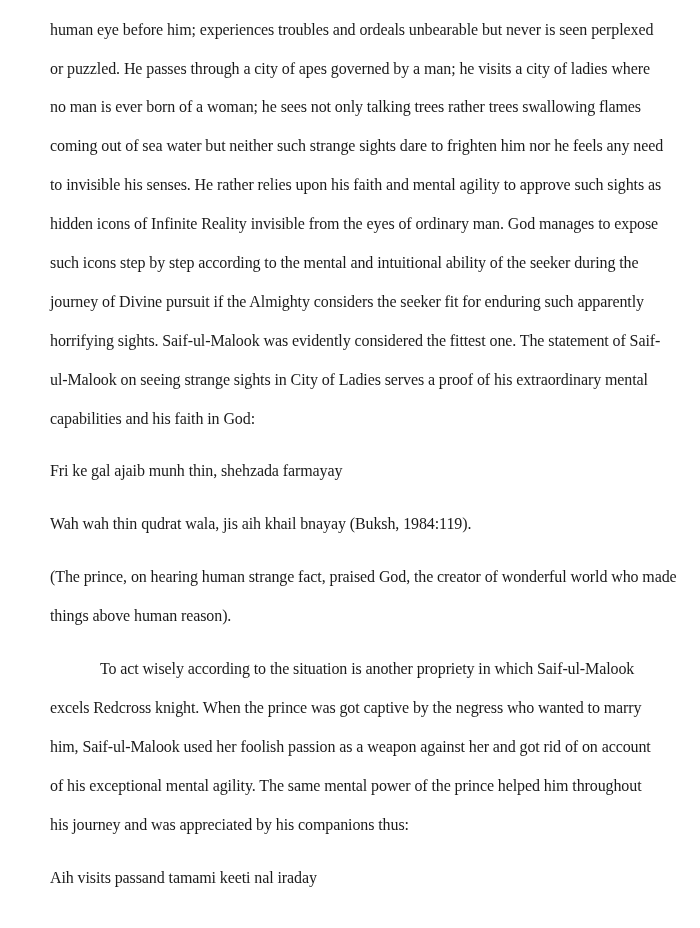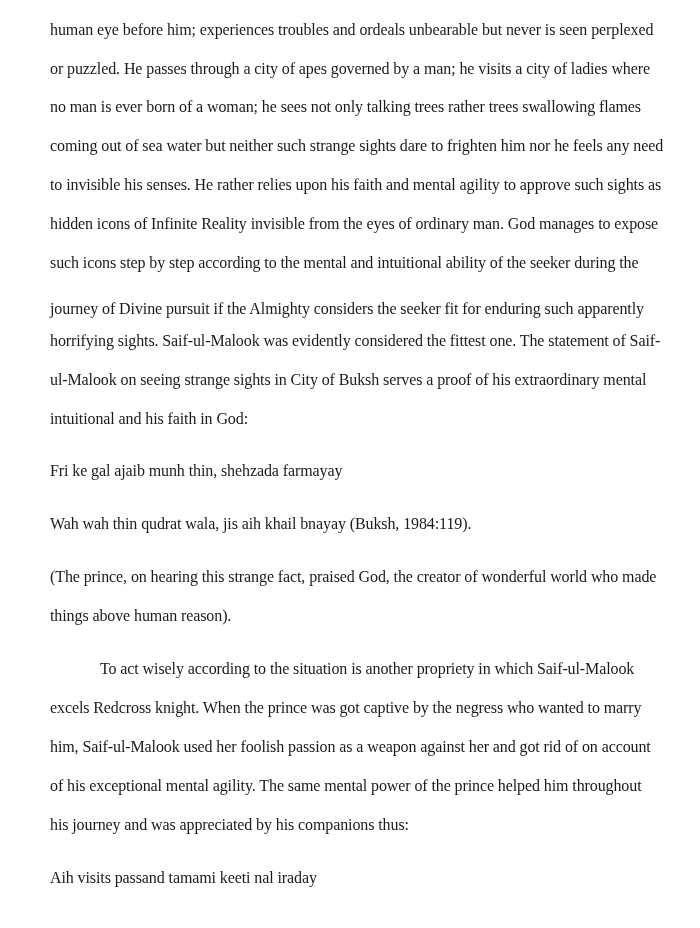--- a/index.html
+++ b/index.html
@@ -38,33 +38,33 @@
 <div class="page">
 
   <div>
     <div class="line" style="top:20px">human eye before him; experiences troubles and ordeals unbearable but never is seen perplexed</div>
     <div class="line" style="top:59px">or puzzled. He passes through a city of apes governed by a man; he visits a city of ladies where</div>
     <div class="line" style="top:97px">no man is ever born of a woman; he sees not only talking trees rather trees swallowing flames</div>
     <div class="line" style="top:136px">coming out of sea water but neither such strange sights dare to frighten him nor he feels any need</div>
     <div class="line" style="top:175px">to invisible his senses. He rather relies upon his faith and mental agility to approve such sights as</div>
     <div class="line" style="top:214px">hidden icons of Infinite Reality invisible from the eyes of ordinary man. God manages to expose</div>
     <div class="line" style="top:253px">such icons step by step according to the mental and intuitional ability of the seeker during the</div>
-    <div class="line" style="top:299px">journey of Divine pursuit if the Almighty considers the seeker fit for enduring such apparently</div>
+    <div class="line" style="top:292px">journey of Divine pursuit if the Almighty considers the seeker fit for enduring such apparently</div>
     <div class="line" style="top:331px">horrifying sights. Saif-ul-Malook was evidently considered the fittest one. The statement of Saif-</div>
-    <div class="line" style="top:370px">ul-Malook on seeing strange sights in City of Buksh serves a proof of his extraordinary mental</div>
-    <div class="line" style="top:409px">intuitional and his faith in God:</div>
+    <div class="line" style="top:370px">ul-Malook on seeing strange sights in City of Ladies serves a proof of his extraordinary mental</div>
+    <div class="line" style="top:409px">capabilities and his faith in God:</div>
   </div>
 
   <div>
     <div class="line" style="top:461px">Fri ke gal ajaib munh thin, shehzada farmayay</div>
     <div class="line" style="top:514px">Wah wah thin qudrat wala, jis aih khail bnayay (Buksh, 1984:119).</div>
   </div>
 
   <div>
-    <div class="line" style="top:567px">(The prince, on hearing this strange fact, praised God, the creator of wonderful world who made</div>
+    <div class="line" style="top:567px">(The prince, on hearing human strange fact, praised God, the creator of wonderful world who made</div>
     <div class="line" style="top:606px">things above human reason).</div>
   </div>
 
   <div>
     <div class="line indent" style="top:659px">To act wisely according to the situation is another propriety in which Saif-ul-Malook</div>
     <div class="line" style="top:698px">excels Redcross knight. When the prince was got captive by the negress who wanted to marry</div>
     <div class="line" style="top:737px">him, Saif-ul-Malook used her foolish passion as a weapon against her and got rid of on account</div>
     <div class="line" style="top:776px">of his exceptional mental agility. The same mental power of the prince helped him throughout</div>
     <div class="line" style="top:815px">his journey and was appreciated by his companions thus:</div>
   </div>

